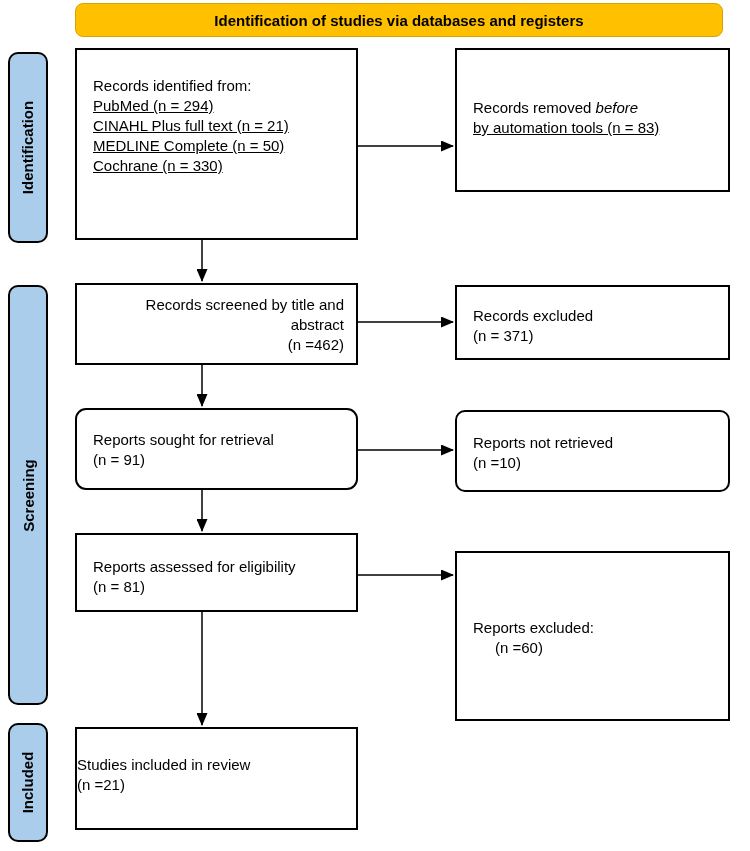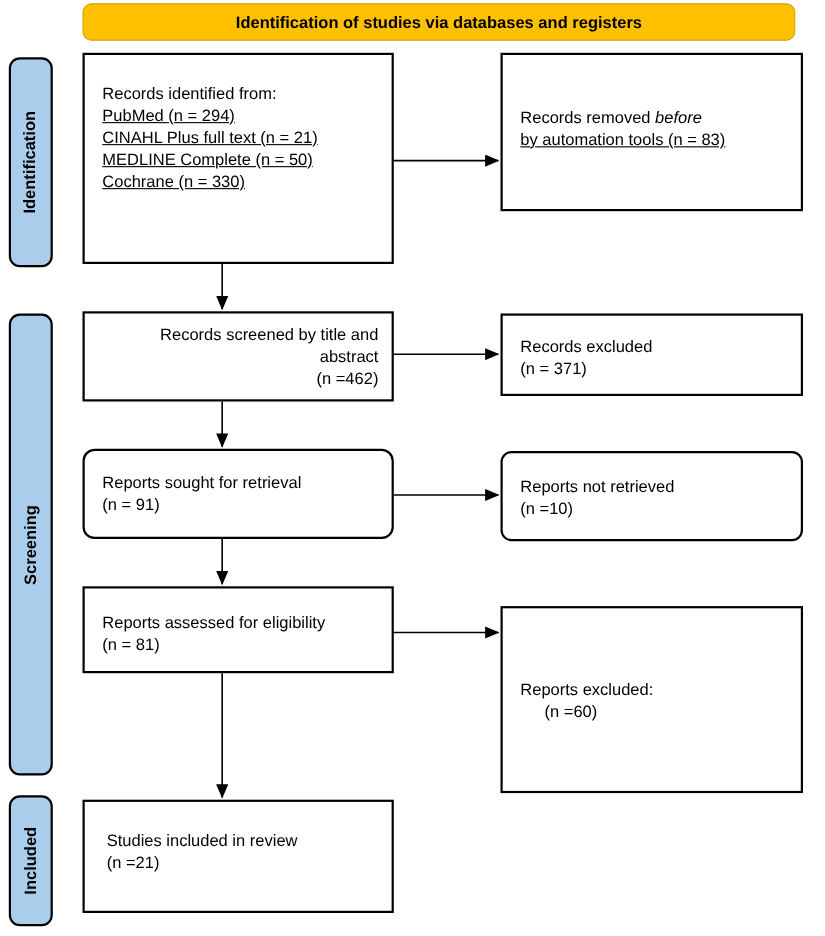--- a/index.html
+++ b/index.html
@@ -52,21 +52,21 @@
   .col-l{left:75px;width:283px;}
   .col-r{left:455px;width:275px;}
   .b1{top:48px;height:192px;padding:26px 12px 0 16px;}
   .rb1{top:48px;height:144px;padding:48px 10px 0 16px;}
   .b2{top:283px;height:82px;padding:10px 12px 0 16px;text-align:right;}
   .rb2{top:285px;height:75px;padding:19px 20px 0 16px;}
   .b3{top:408px;height:82px;padding:20px 12px 0 16px;border-radius:11px;}
   .rb3{top:410px;height:82px;padding:21px 10px 0 16px;border-radius:10px;}
   .b4{top:533px;height:79px;padding:22px 12px 0 16px;}
   .rb4{top:535px;height:170px;padding:65px 10px 0 16px;margin-top:16px;}
-  .b5{top:727px;height:103px;padding:26px 12px 0 20px;}
+  .b5{top:727px;height:103px;padding:26px 12px 0 0;}
   .indent{text-decoration:underline;}
   .indent-sm{margin-left:22px;}
   .it{font-style:italic;}
   svg.arrows{position:absolute;left:0;top:0;pointer-events:none;}
 </style>
 </head>
 <body>
 
 <div class="canvas">
 

